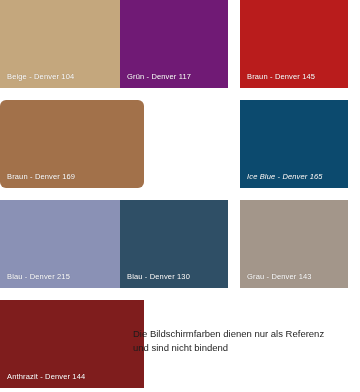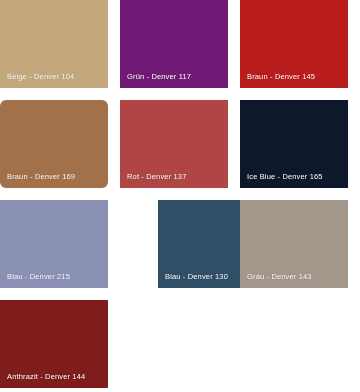--- a/index.html
+++ b/index.html
@@ -36,21 +36,21 @@
     bottom: 6px;
     font-size: 7.5px;
     line-height: 10px;
     letter-spacing: 0.15px;
     white-space: nowrap;
     color: #ffffff;
     text-shadow: 0 0 1px rgba(0,0,0,0.28);
   }
 
   
-  .col-1 { left: 0px; }
+  .col-1 { left: 0px; padding-left: 36px; }
   .col-2 { left: 120px; }
   .col-3 { left: 240px; }
 
   
   .row-1 { top: 0px; }
   .row-2 { top: 100px; }
   .row-3 { top: 200px; }
   .row-4 { top: 300px; }
 
   #disclaimer {
@@ -75,34 +75,33 @@
     </div>
     <div class="swatch row-1 col-2" style="background: #701a75;">
       <span class="swatch-label">Grün - Denver 117</span>
     </div>
     <div class="swatch row-1 col-3" style="background: #b91c1c;">
       <span class="swatch-label">Braun - Denver 145</span>
     </div>
     <div class="swatch row-2 col-1" style="background: rgb(162, 113, 74); border-radius: 6px;">
       <span class="swatch-label">Braun - Denver 169</span>
     </div>
-    <div class="swatch row-2 col-2" style="background: rgb(176, 69, 69);">
-      <span class="swatch-label">Rot - Denver 137</span>
-    </div>
-    <div class="swatch row-2 col-3" style="background: #0f172a;">
+    <div class="swatch row-2 col-3" style="background: #0c4a6e; font-style: italic;">
       <span class="swatch-label">Ice Blue - Denver 165</span>
     </div>
     <div class="swatch row-3 col-1" style="background: rgb(138, 145, 181);">
       <span class="swatch-label">Blau - Denver 215</span>
     </div>
-    <div class="swatch row-3 col-2" style="background: rgb(47, 79, 102); margin-left: 38px;">
+    <div class="swatch row-3 col-2" style="background: rgb(47, 79, 102);">
       <span class="swatch-label">Blau - Denver 130</span>
     </div>
     <div class="swatch row-3 col-3" style="background: rgb(163, 150, 138);">
       <span class="swatch-label">Grau - Denver 143</span>
     </div>
     <div class="swatch row-4 col-1" style="background: #7f1d1d;">
       <span class="swatch-label">Anthrazit - Denver 144</span>
     </div>
   </div>
 
 <div id="disclaimer">
+  <div>Die Bildschirmfarben dienen nur als Referenz</div>
+  <div>und sind nicht bindend</div>
 </div>
 
 </body></html>

